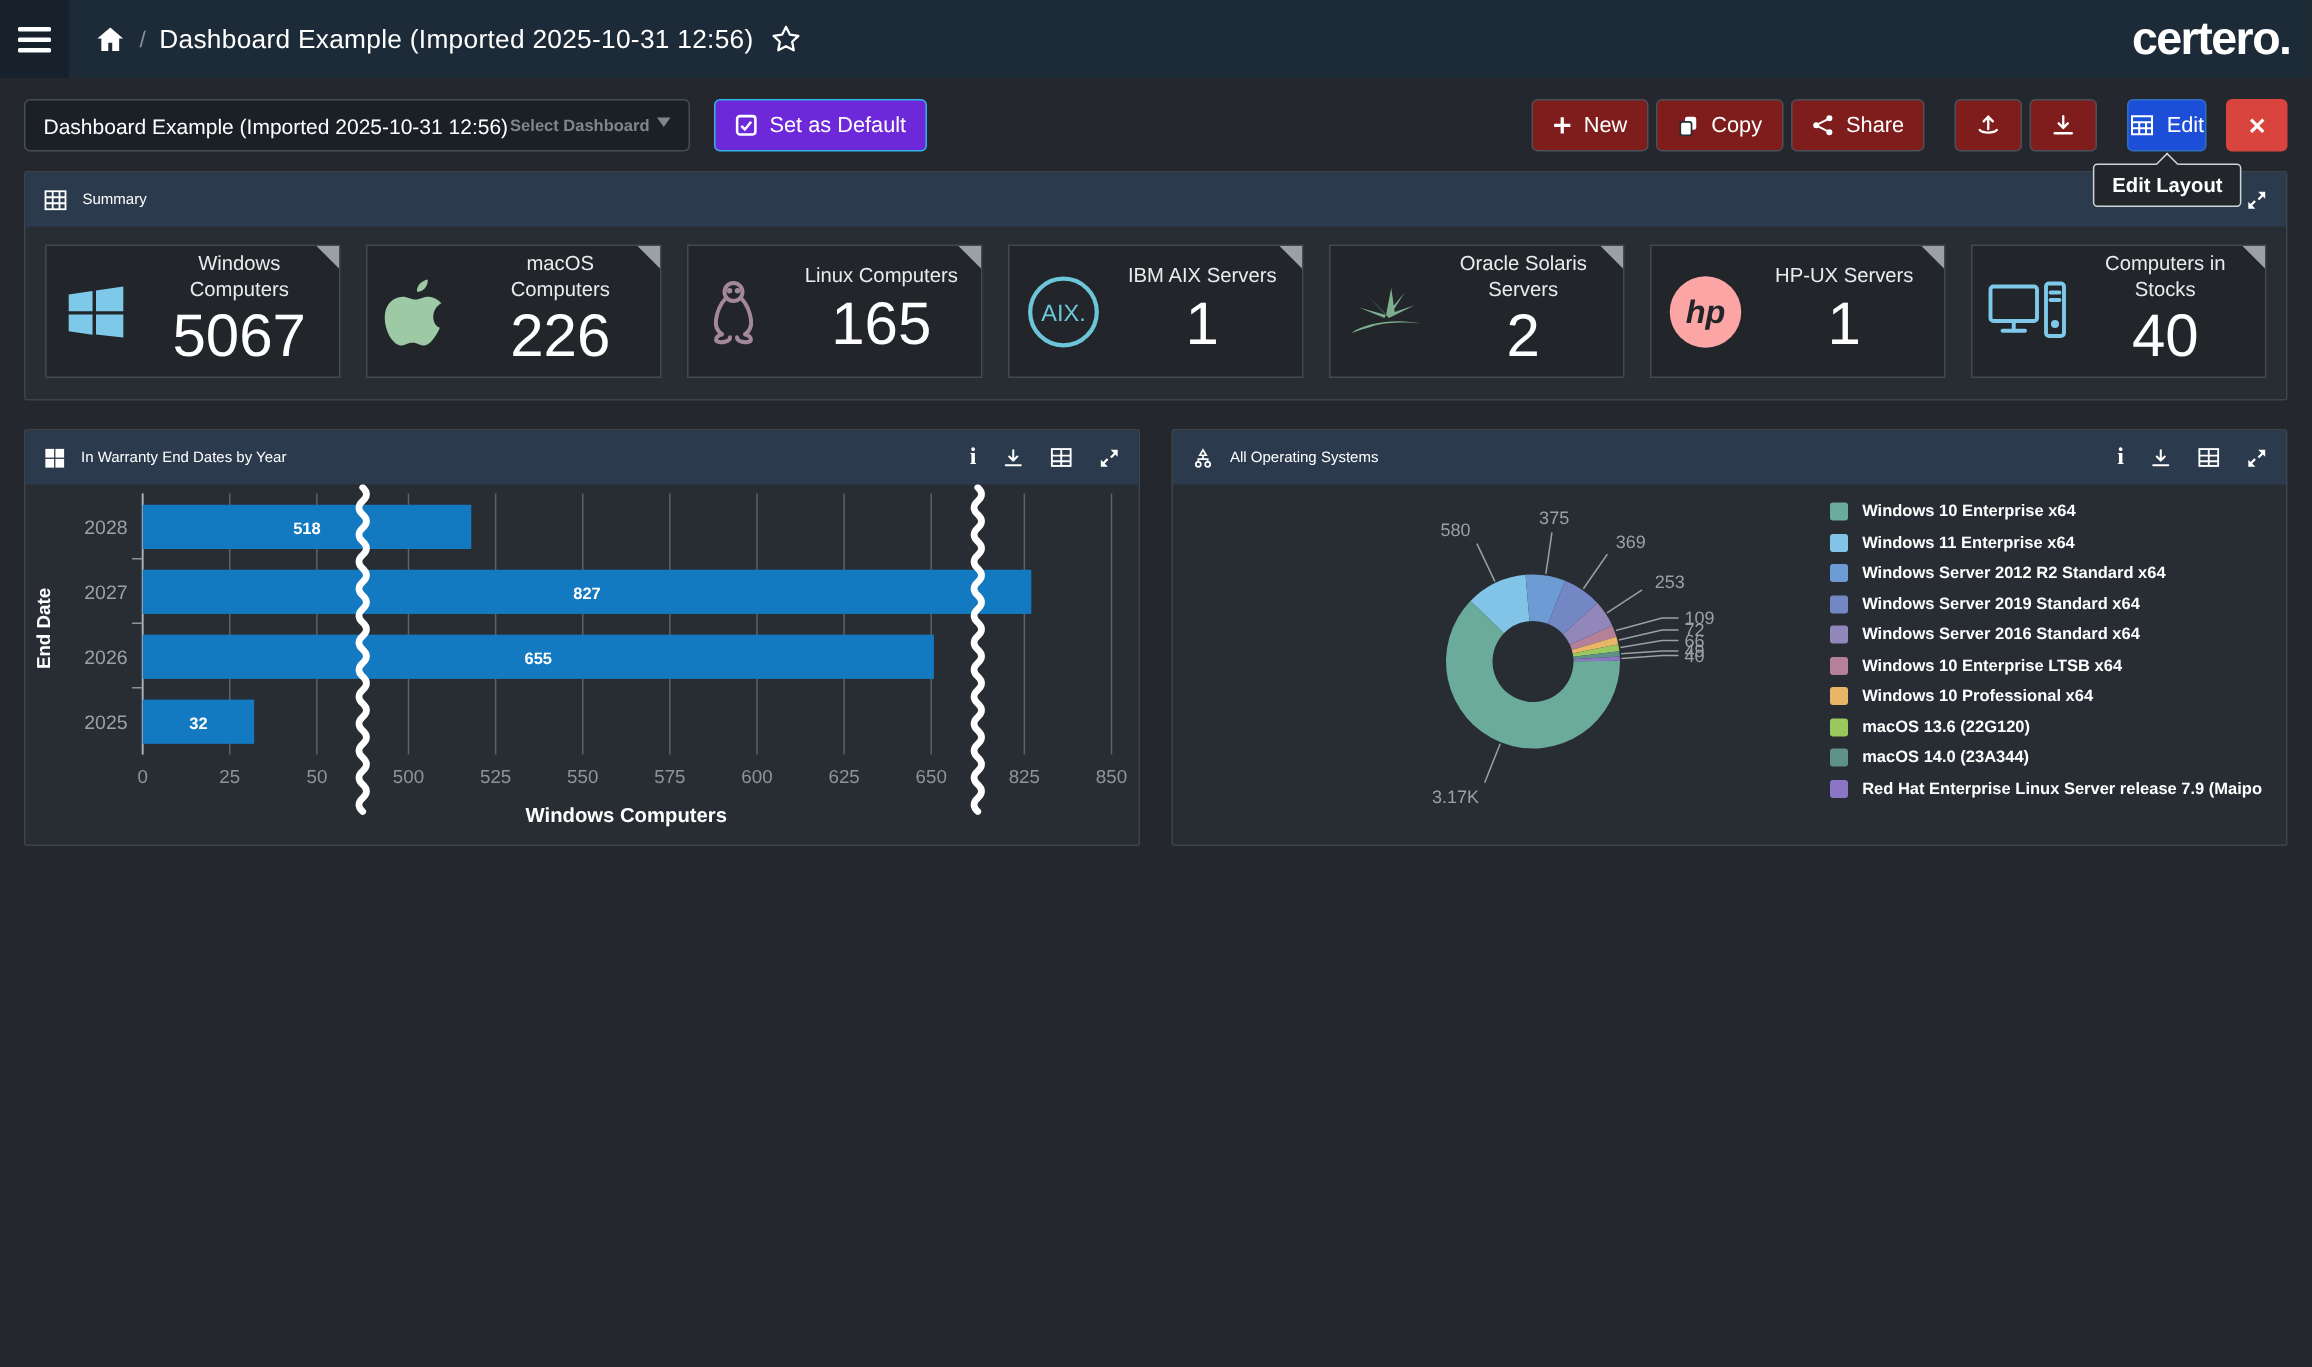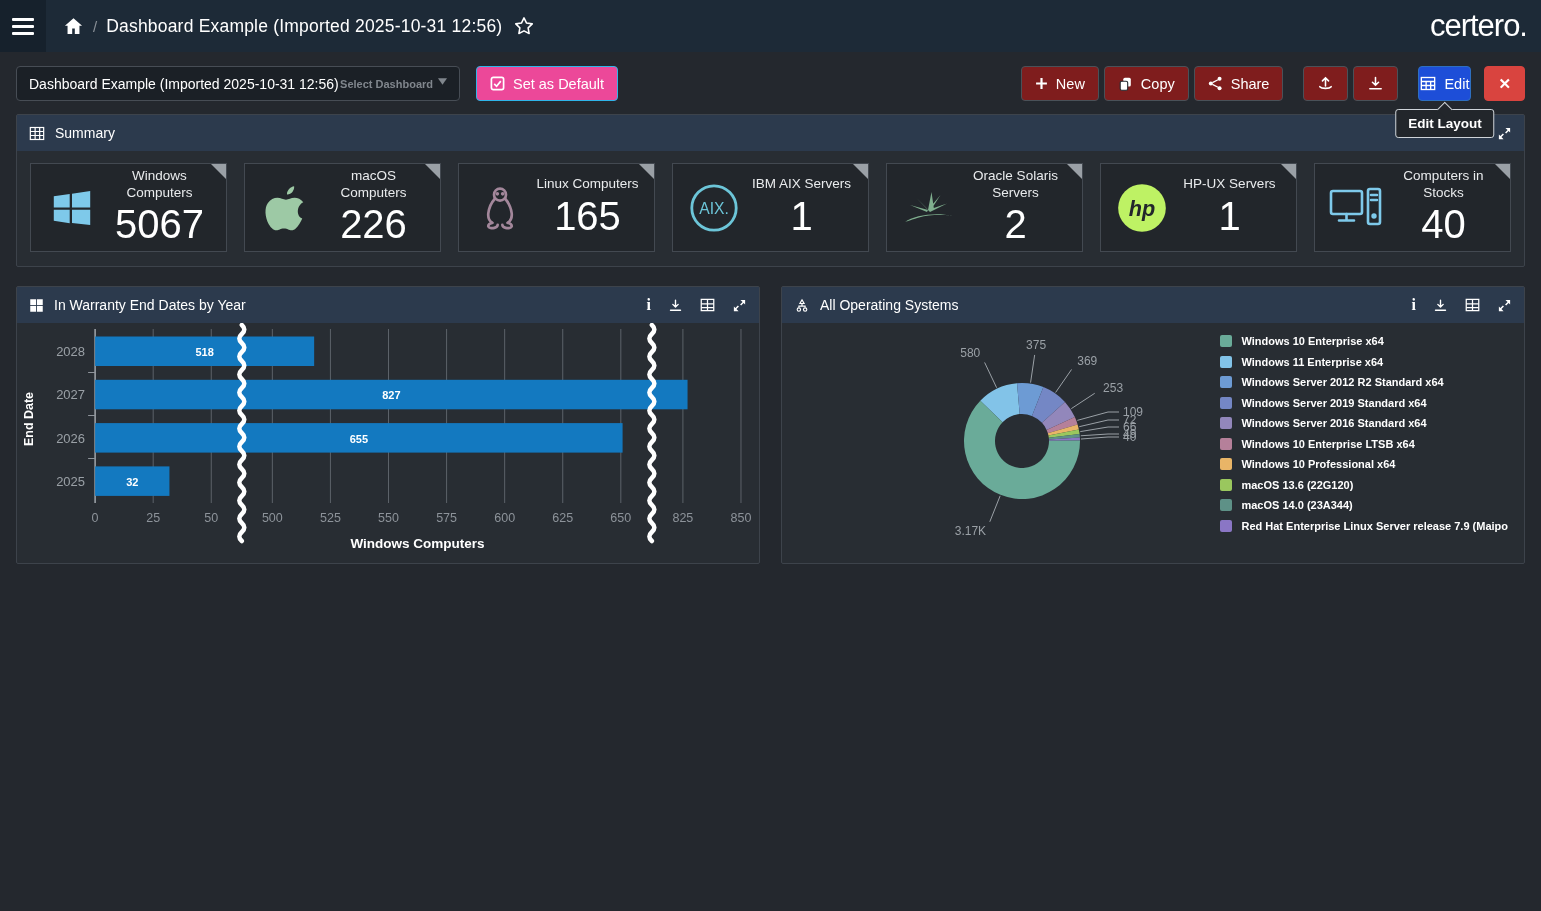--- a/index.html
+++ b/index.html
@@ -8,56 +8,56 @@
        font-family:"Liberation Sans",sans-serif;}
   
   .topbar{height:52px;background:#1d2a37;display:flex;align-items:center}
   .burger{width:46px;height:52px;background:#16212c;display:flex;flex-direction:column;
           justify-content:center;align-items:center;gap:4px;cursor:pointer}
   .burger span{width:22px;height:3px;background:#fff;border-radius:1px}
   .home{margin-left:17px;display:flex;cursor:pointer}
   .crumb-sep{color:#8a9097;margin:0 9px;font-size:15px}
   .crumb-title{font-size:17.5px;letter-spacing:.2px}
   .star{margin-left:11px;display:flex;cursor:pointer}
-  .logo{margin-left:auto;margin-right:14px;font-size:31px;font-weight:normal;letter-spacing:-1px}
+  .logo{margin-left:auto;margin-right:14px;font-size:31px;font-weight:bold;letter-spacing:-1px}
   
   .toolbar{display:flex;align-items:center;padding:14px 16px 13px;position:relative}
   .dash-select{width:444px;height:35px;background:#1b2026;border:1px solid #474d55;border-radius:4px;
                display:flex;align-items:center;padding:0 12px;cursor:pointer}
   .dash-select .name{font-size:14px;white-space:nowrap}
   .dash-select .hint{margin-left:auto;font-size:11px;color:#80868d;font-weight:bold;display:flex;align-items:flex-start;gap:5px}
   .btn{height:35px;display:inline-flex;align-items:center;gap:8px;padding:0 13px;background:#7f1d1d;
        border:1px solid #4a5158;border-radius:4px;color:#fff;font-size:14.5px;cursor:pointer;font-family:inherit}
   .btn svg{display:block}
-  .btn-primary{background:#ec4899;border-color:#2fb5ea;margin-left:16px}
+  .btn-primary{background:#6d28d9;border-color:#2fb5ea;margin-left:16px}
   .btn-edit{background:#1d4ed8;border-color:#2e6fc0;padding:0 1px}
   .btn-close{background:#d9443f;border-color:#d9443f;padding:0 13px}
   .right-group{margin-left:auto;display:flex;gap:5px;align-items:center}
   .sp{width:10px}
   .tt-anchor{position:relative;display:inline-flex}
   .tooltip{position:absolute;top:43px;left:50%;transform:translateX(-50%);background:#22262b;
            border:1px solid #cfd4d9;border-radius:3px;padding:6px 12px;font-size:13.5px;font-weight:bold;
            white-space:nowrap;z-index:9}
   .tooltip::before{content:"";position:absolute;top:-6px;left:50%;margin-left:-6px;width:10px;height:10px;
            background:#22262b;border-left:1px solid #cfd4d9;border-top:1px solid #cfd4d9;transform:rotate(45deg)}
   
   .content{padding:0 16px}
   .panel{border:1px solid #3d434b;background:#282d33;border-radius:2px}
   .panel-header{height:36px;background:#2c3a4d;display:flex;align-items:center;padding:0 12px;gap:10px}
-  .panel-title{font-size:14px}
+  .panel-title{font-size:10px}
   .panel-actions{margin-left:auto;display:flex;gap:17px;align-items:center}
   .panel-actions .ico{cursor:pointer;display:flex;align-items:center}
   .info-i{font-family:"Liberation Serif",serif;font-weight:bold;font-size:16px;line-height:1;cursor:pointer}
   
   .cards{display:flex;gap:17px;padding:12px 13px 14px}
   .card{flex:1;position:relative;height:89px;background:#22262b;border:1px solid #434951;
         display:flex;align-items:center;padding:0 10px;cursor:pointer}
   .card::after{content:"";position:absolute;top:0;right:0;border-style:solid;
         border-width:0 15px 15px 0;border-color:transparent #9aa0a6 transparent transparent}
-  .card-icon{width:62px;display:flex;justify-content:center;align-items:center}
+  .card-icon{width:62px;display:flex;align-items:center}
   .card-body{flex:1;text-align:center}
   .card-title{font-size:13.5px;color:#e9ebed;line-height:1.25}
   .card-value{font-size:40px;margin-top:1px}
   
   .charts{display:flex;gap:21px;margin-top:19px}
   .chart-panel{flex:1}
   .chart-body{position:relative;height:240px}
   .legend{position:absolute;top:12px;right:16px;display:flex;flex-direction:column;gap:8.5px}
   .legend-item{display:flex;align-items:center;gap:9px;font-size:11px;font-weight:bold;cursor:pointer;white-space:nowrap}
   .swatch{width:12px;height:12px;border-radius:2px;flex:none}
@@ -230,21 +230,21 @@
               <path d="M27 24 30.5 6l2.6 18zM27 24 15 11.5l11 11zM27 24 39.5 9l-9 14zM27 24 9 19l17 7zM27 24 46 17.5 29 26z"></path>
               <path d="M4 36c9-7 32-10 47-6-3-1-22-2-33 1.5C11 33.6 7 35 4 36z"></path>
             </svg>
           </div>
           <div class="card-body">
             <div class="card-title">Oracle Solaris Servers</div>
             <div class="card-value">2</div>
           </div>
         </div>
         <div class="card">
-          <div class="card-icon" style="color:#bef264">
+          <div class="card-icon" style="color:#fca5a5">
             <svg width="52" height="52" viewBox="0 0 48 48">
               <circle cx="24" cy="24" r="22" fill="currentColor"></circle>
               <text x="24" y="31" text-anchor="middle" font-size="20" font-style="italic" font-weight="bold" fill="#22262b" font-family="Liberation Sans,sans-serif">hp</text>
             </svg>
           </div>
           <div class="card-body">
             <div class="card-title">HP-UX Servers</div>
             <div class="card-value">1</div>
           </div>
         </div>

